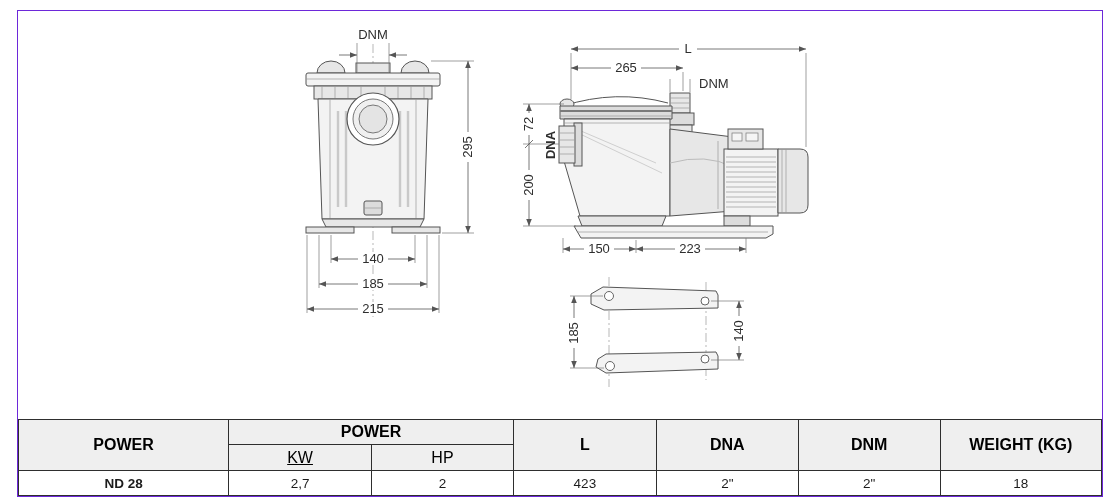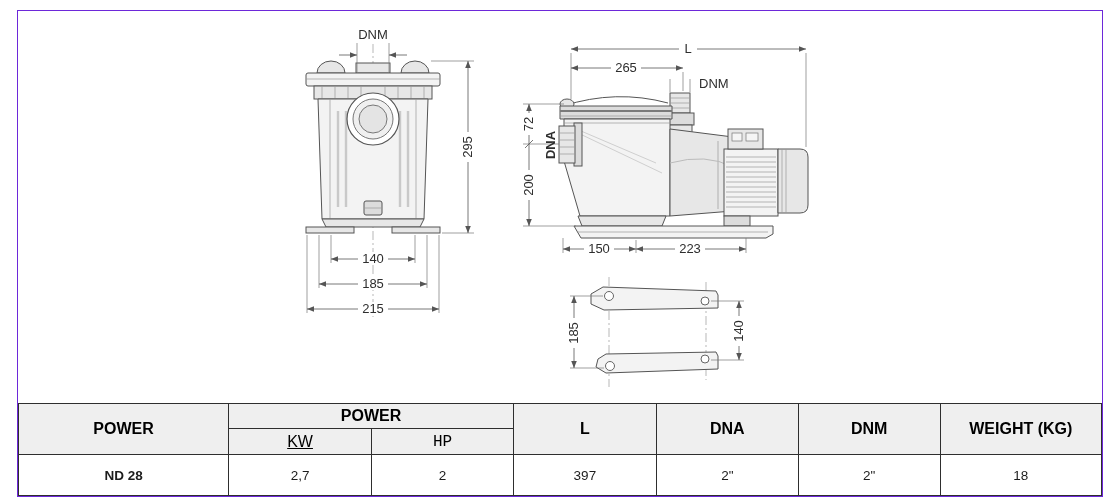--- a/index.html
+++ b/index.html
@@ -12,21 +12,21 @@
   .drawing-area svg{display:block;}
 
   table.spec{width:100%;border-collapse:collapse;table-layout:fixed;
              flex:0 0 auto;}
   table.spec th, table.spec td{
       border:1px solid #2e2e2e;text-align:center;vertical-align:middle;
       padding:0;overflow:hidden;white-space:nowrap;}
   table.spec th{background:#efefef;font-size:16px;font-weight:bold;color:#000000;}
   table.spec td{background:#ffffff;font-size:13.5px;color:#1c1c1c;font-weight:normal;}
   table.spec td.bold{font-weight:bold;}
-  tr.h1{height:25px;} tr.h2{height:26px;} tr.d1{height:41px;}
+  tr.h1{height:25px;} tr.h2{height:26px;} tr.d1{height:25px;}
 
   
   .outline{stroke:#555;stroke-width:1;fill:none;}
   .fillA{fill:#f3f3f3;stroke:#555;stroke-width:1;}
   .fillB{fill:#e7e7e7;stroke:#555;stroke-width:1;}
   .fillC{fill:#dcdcdc;stroke:#555;stroke-width:1;}
   .thin{stroke:#999;stroke-width:.7;fill:none;}
   .rib{stroke:#c9c9c9;stroke-width:2.4;fill:none;}
   .dim{stroke:#555;stroke-width:.8;fill:none;}
   .ext{stroke:#777;stroke-width:.7;fill:none;}
@@ -235,28 +235,28 @@
       <tr class="h1">
         <th rowspan="2">POWER</th>
         <th colspan="2">POWER</th>
         <th rowspan="2">L</th>
         <th rowspan="2">DNA</th>
         <th rowspan="2">DNM</th>
         <th rowspan="2">WEIGHT (KG)</th>
       </tr>
       <tr class="h2">
         <th style="font-weight:normal;text-decoration:underline;">KW</th>
-        <th style="font-weight:normal;font-family:Liberation Mono, monospace;">HP</th>
+        <th style="font-weight:normal;">HP</th>
       </tr>
     </thead>
     <tbody>
       <tr class="d1">
         <td class="bold">ND 28</td>
         <td>2,7</td>
         <td>2</td>
-        <td>397</td>
+        <td>423</td>
         <td>2"</td>
         <td>2"</td>
         <td>18</td>
       </tr>
     </tbody>
   </table>
 </div>
 
 </body></html>

